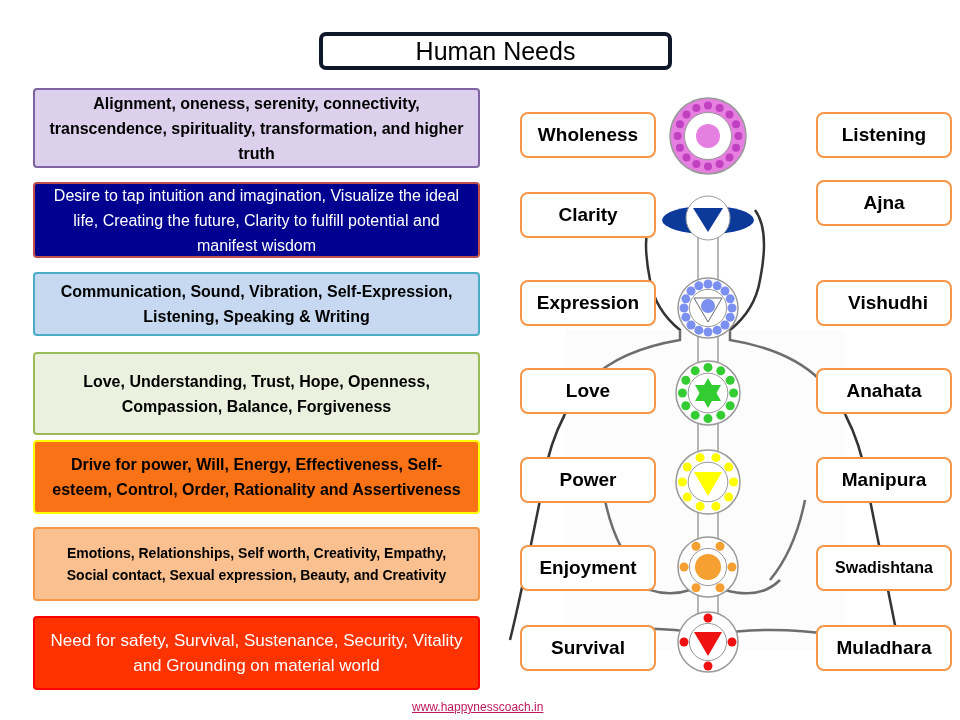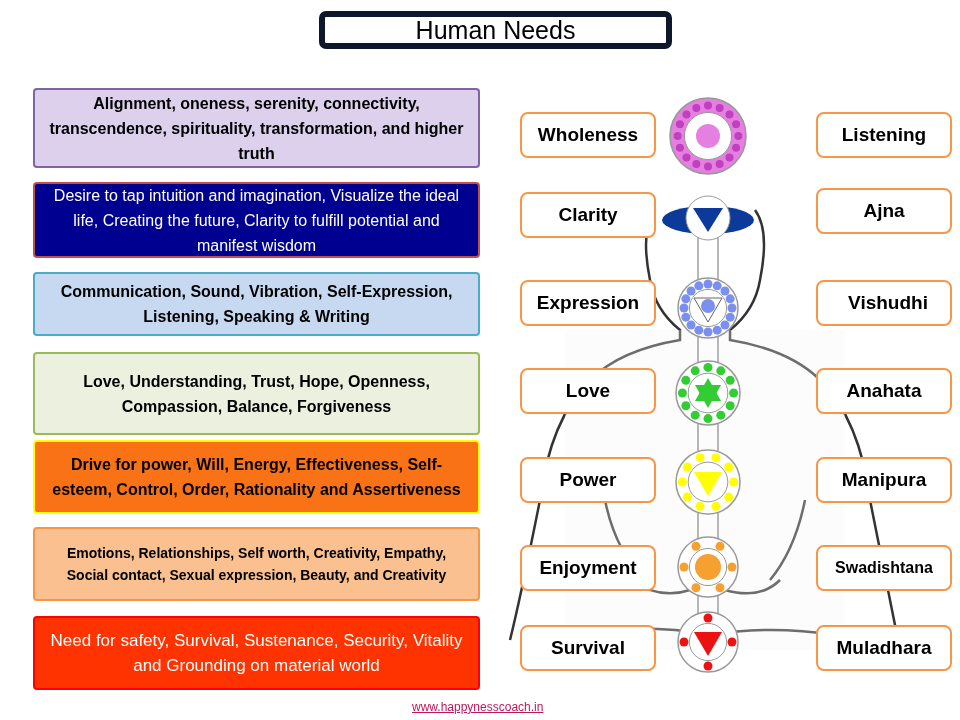--- a/index.html
+++ b/index.html
@@ -1,18 +1,18 @@
 <!DOCTYPE html>
 <html><head>
 <meta charset="utf-8">
 <style>
   html, body { margin:0; padding:0; }
   body { width:960px; height:720px; background:#ffffff; position:relative; overflow:hidden;
          font-family:"Liberation Sans", sans-serif; }
-  .title-box { position:absolute; left:319px; top:11px; width:353px; height:38px; border:6px solid #0f172a;
+  .title-box { position:absolute; left:319px; top:32px; width:353px; height:38px; border:4px solid #0f172a;
                border-radius:7px; box-sizing:border-box; display:flex; align-items:center; justify-content:center;
                font-size:25px; color:#000; background:#fff; }
   .need { position:absolute; left:33px; width:447px; box-sizing:border-box; border-radius:4px;
           display:flex; align-items:center; justify-content:center; text-align:center;
           font-size:16px; line-height:25px; padding:0 10px; }
   .need.bold { font-weight:bold; }
   .label { position:absolute; width:136px; height:46px; box-sizing:border-box; border:2.5px solid #f79646;
            border-radius:8px; background:#fff; display:flex; align-items:center; justify-content:center;
            font-weight:bold; font-size:19px; color:#000; }
   .label.small { font-size:16px; }
@@ -156,20 +156,20 @@
 
 <div class="label left-col" style="top:112px;">Wholeness</div>
 <div class="label left-col" style="top:192px;">Clarity</div>
 <div class="label left-col" style="top:280px;">Expression</div>
 <div class="label left-col" style="top:368px;">Love</div>
 <div class="label left-col" style="top:457px;">Power</div>
 <div class="label left-col" style="top:545px;">Enjoyment</div>
 <div class="label left-col" style="top:625px;">Survival</div>
 
 <div class="label right-col" style="top:112px;">Listening</div>
-<div class="label right-col" style="top:188px;">Ajna</div>
+<div class="label right-col" style="top:180px;">Ajna</div>
 <div class="label right-col" style="top:280px;padding-left:8px;">Vishudhi</div>
 <div class="label right-col" style="top:368px;">Anahata</div>
 <div class="label right-col" style="top:457px;">Manipura</div>
 <div class="label right-col small" style="top:545px;">Swadishtana</div>
 <div class="label right-col" style="top:625px;">Muladhara</div>
 
 <div class="footer">www.happynesscoach.in</div>
 
 </body></html>

